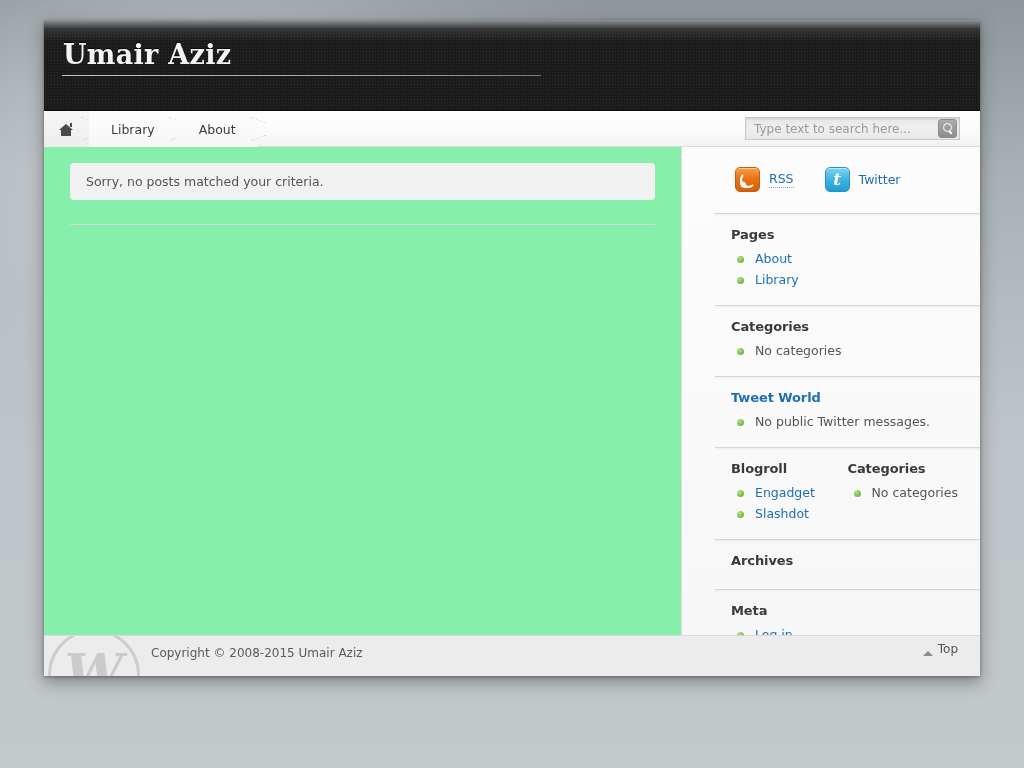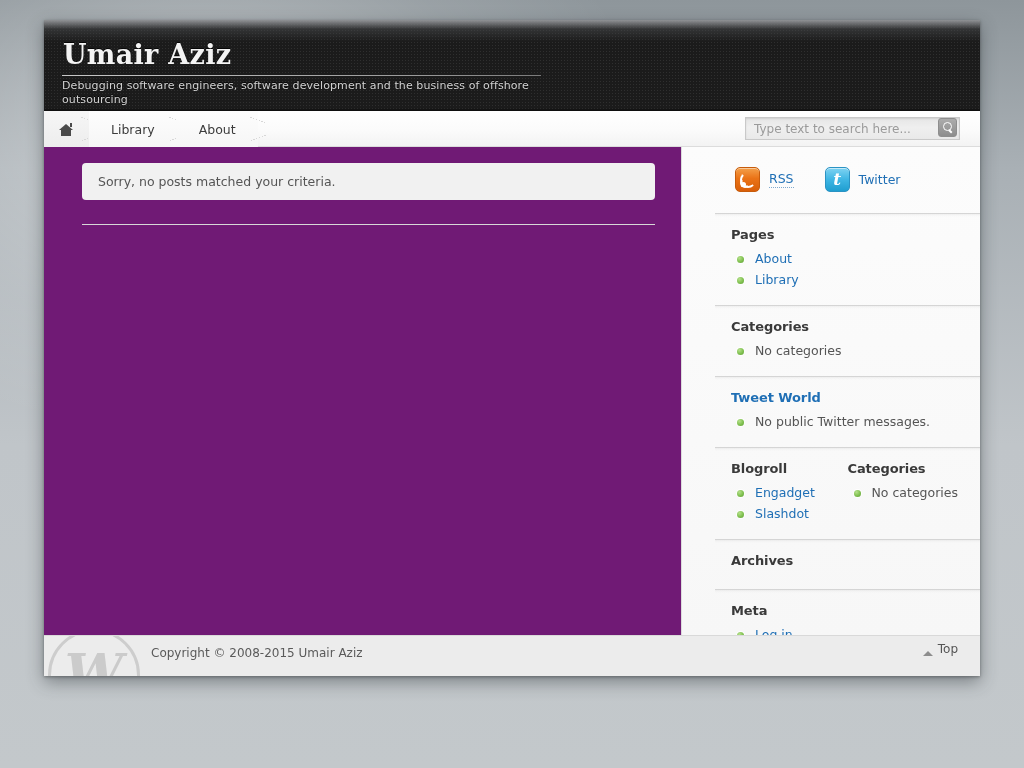--- a/index.html
+++ b/index.html
@@ -153,20 +153,21 @@
   #search {
     position: absolute;
     right: 20px;
     top: 6px;
     width: 215px;
     height: 23px;
     border: 1px solid #c9c9c9;
     border-radius: 0;
     background: linear-gradient(180deg, #e6e6e6 0%, #efefef 45%, #e9e9e9 100%);
     display: flex;
+    align-items: center;
     box-shadow: inset 0 1px 2px rgba(0,0,0,0.10);
   }
   #search-input {
     flex: 1;
     border: 0;
     outline: 0;
     background: transparent;
     font-family: "DejaVu Sans", sans-serif;
     font-size: 12px;
     color: #6d6d6d;
@@ -208,22 +209,22 @@
   }
 
   
   #columns {
     display: flex;
     height: 488px;
     background: #ffffff;
   }
   #content {
     width: 637px;
-    padding: 16px 26px 0 38px;
-    background: #701a75;
+    padding: 16px 26px 0 26px;
+    background: #86efac;
   }
   .notice {
     background: #f1f1f1;
     border-radius: 4px;
     padding: 11px 16px;
     font-size: 12.5px;
     color: #555555;
   }
   .content-rule {
     height: 1px;
@@ -420,21 +421,20 @@
 </style>
 </head>
 <body>
 
 <div id="page">
 
   <div id="header">
     <div class="brand">
       <div class="site-title">Umair Aziz</div>
       <div class="title-rule"></div>
-      <div class="site-tagline">Debugging software engineers, software development and the business of offshore outsourcing</div>
     </div>
   </div>
 
   <div id="navbar">
     <ul class="nav-list">
       <li class="nav-item home">
         <span class="home-glyph">
             <span class="home-chimney"></span>
           </span>
       </li>

